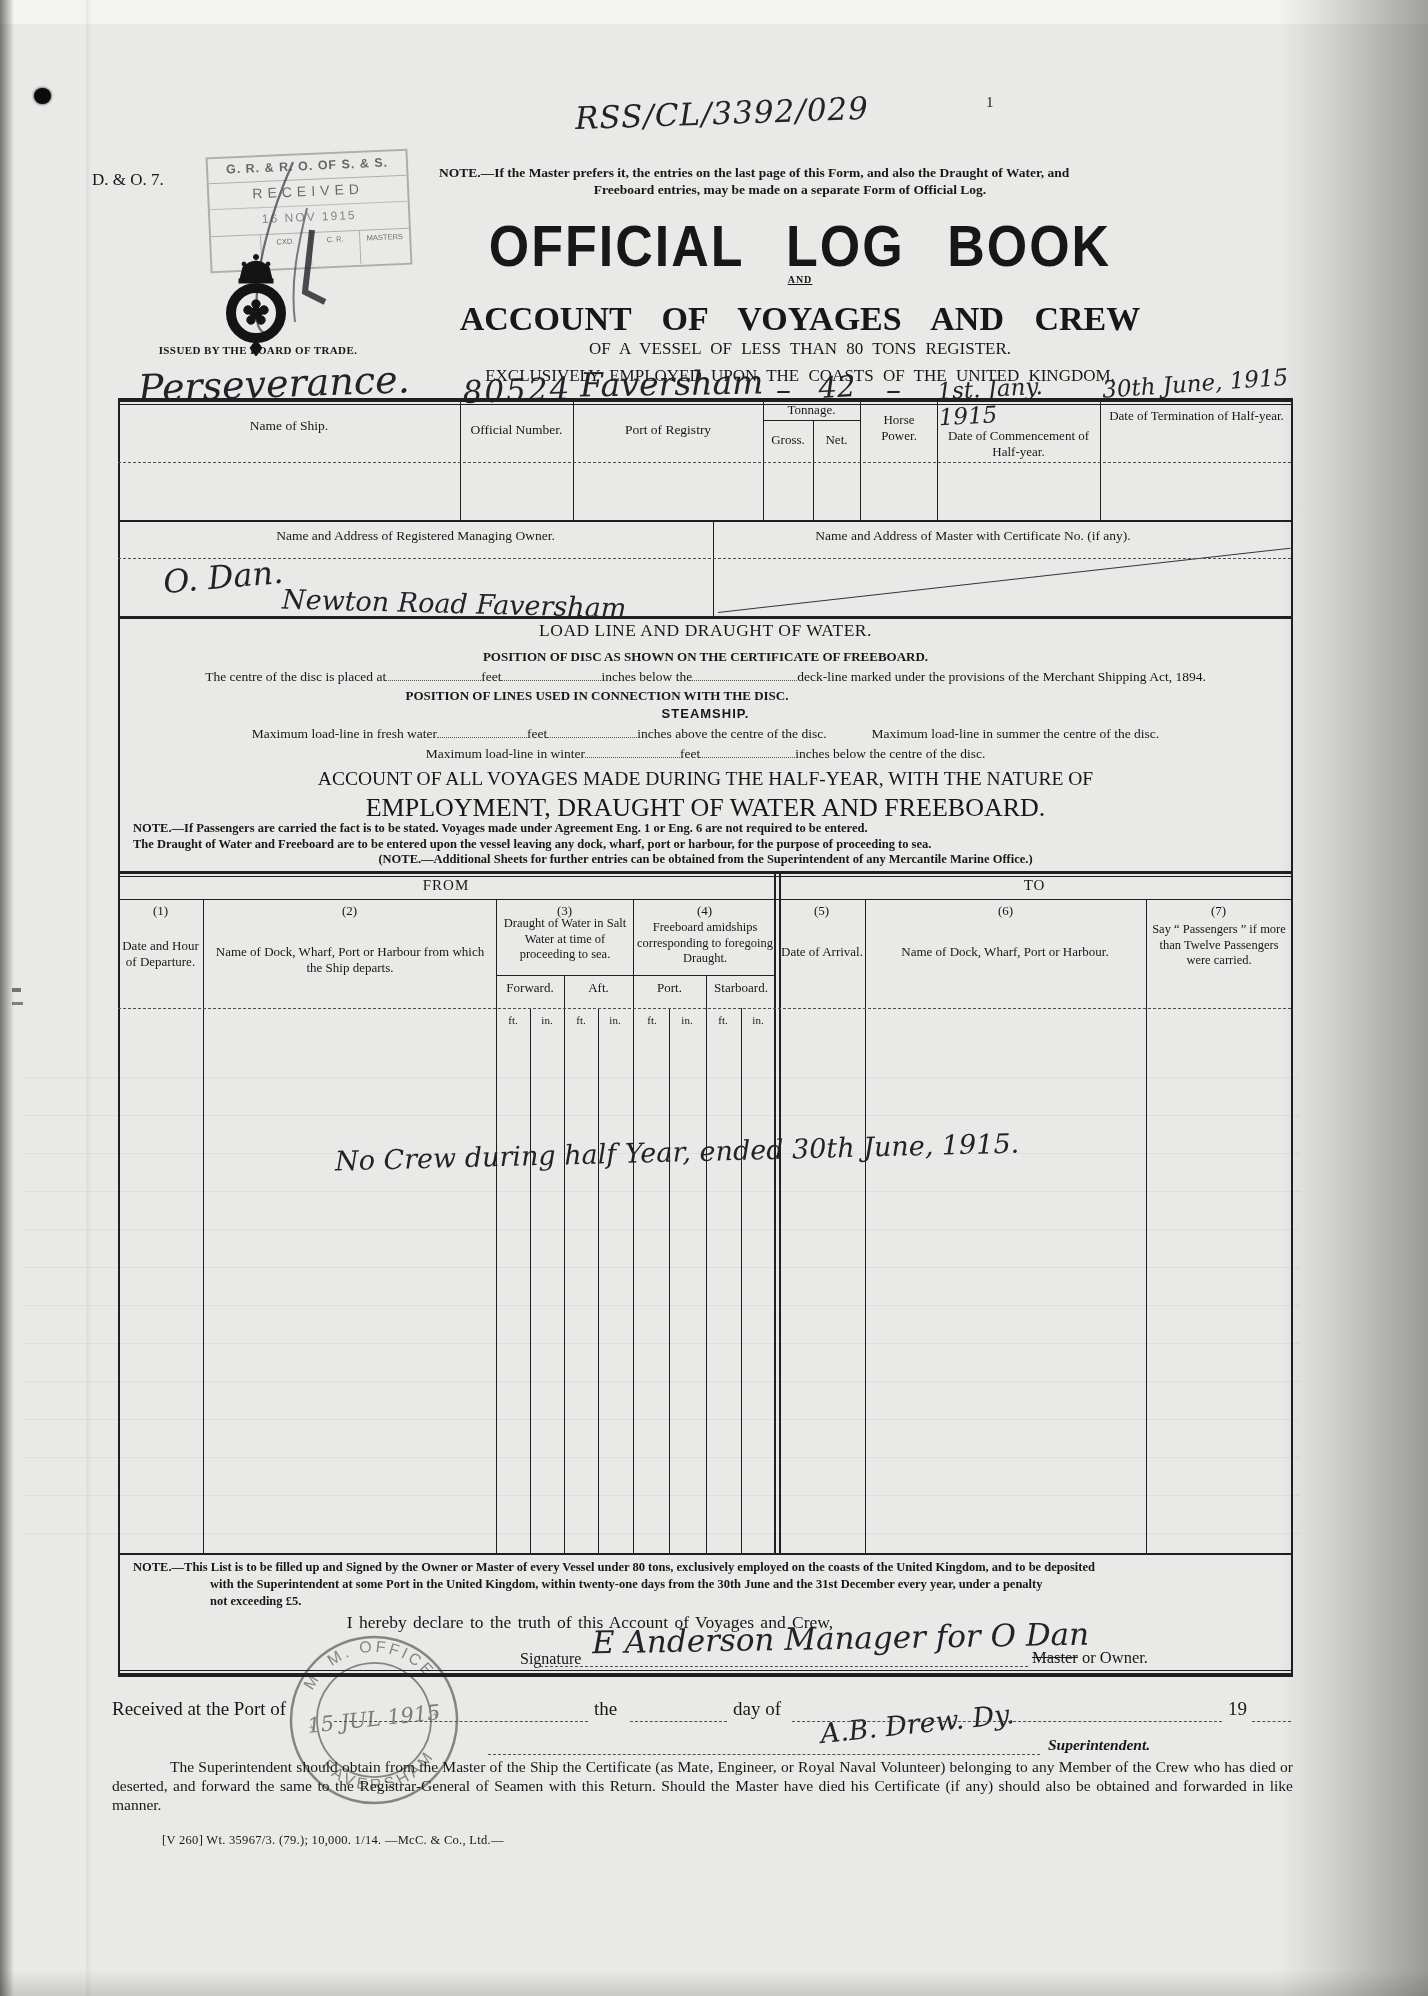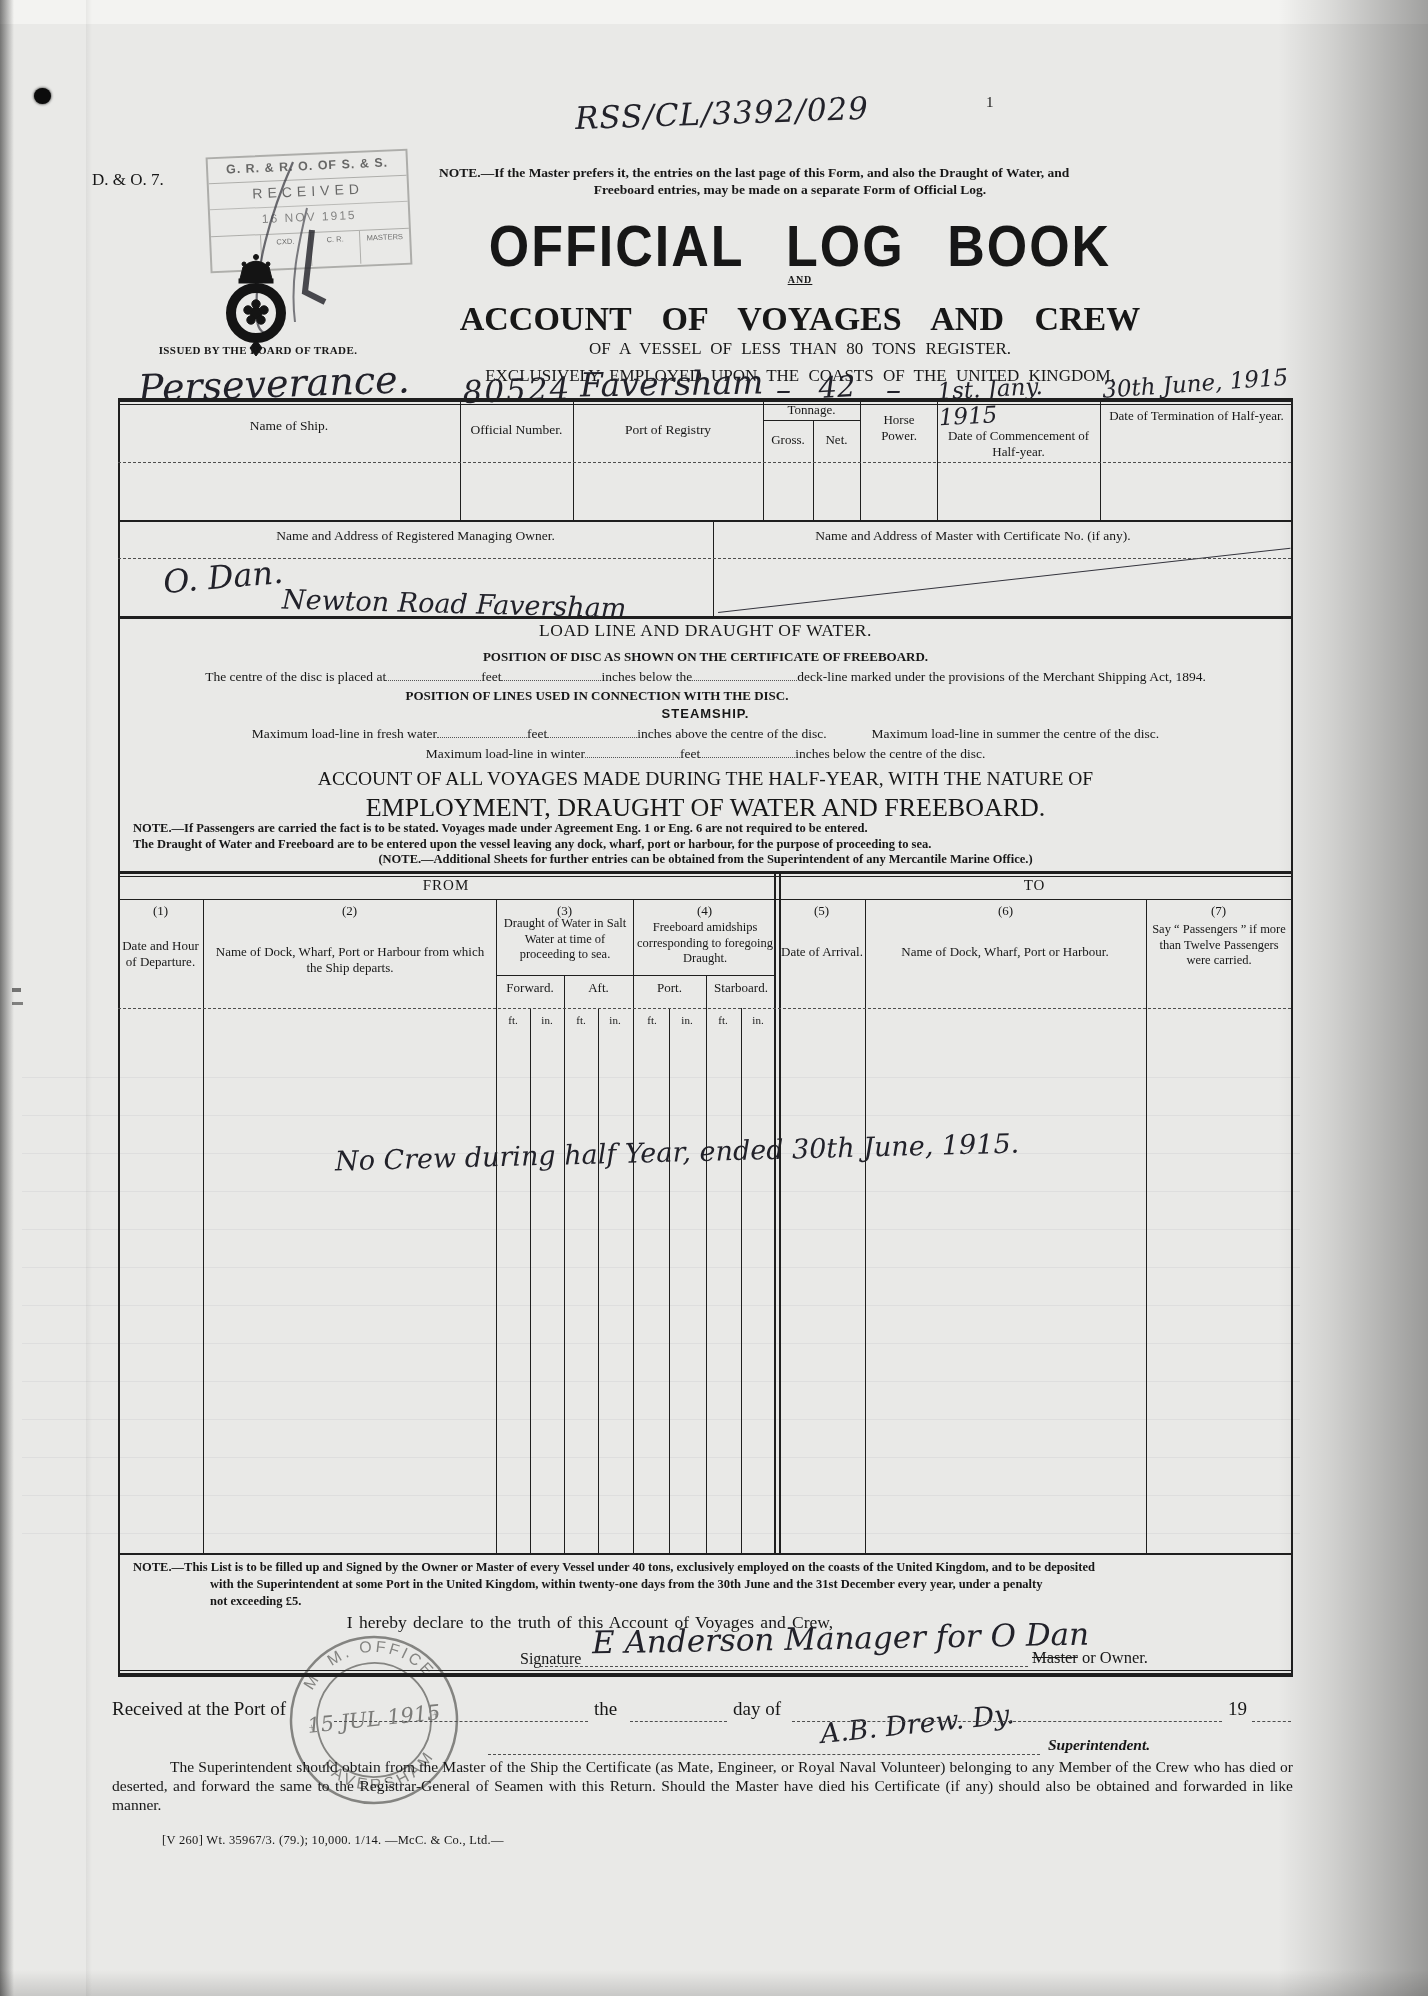--- a/index.html
+++ b/index.html
@@ -160,21 +160,21 @@
   <div class="colhead" style="left:532px;top:1012px;width:30px;font-size:11px;">in.</div>
   <div class="colhead" style="left:566px;top:1012px;width:30px;font-size:11px;">ft.</div>
   <div class="colhead" style="left:600px;top:1012px;width:30px;font-size:11px;">in.</div>
   <div class="colhead" style="left:637px;top:1012px;width:30px;font-size:11px;">ft.</div>
   <div class="colhead" style="left:672px;top:1012px;width:30px;font-size:11px;">in.</div>
   <div class="colhead" style="left:708px;top:1012px;width:30px;font-size:11px;">ft.</div>
   <div class="colhead" style="left:743px;top:1012px;width:30px;font-size:11px;">in.</div>
 
   <div class="abs hw" style="left:335px;top:1136px;width:720px;font-size:27px;transform:rotate(-1.5deg);">No Crew during half Year, ended 30th June, 1915.</div>
 
-  <div class="abs b" style="left:133px;top:1560px;font-size:12.5px;">NOTE.—This List is to be filled up and Signed by the Owner or Master of every Vessel under 40 tons, exclusively employed on the coasts of the United Kingdom, and to be deposited</div>
+  <div class="abs b" style="left:133px;top:1560px;font-size:12.5px;">NOTE.—This List is to be filled up and Signed by the Owner or Master of every Vessel under 80 tons, exclusively employed on the coasts of the United Kingdom, and to be deposited</div>
   <div class="abs b" style="left:210px;top:1577px;font-size:12.5px;">with the Superintendent at some Port in the United Kingdom, within twenty-one days from the 30th June and the 31st December every year, under a penalty</div>
   <div class="abs b" style="left:210px;top:1594px;font-size:12.5px;">not exceeding £5.</div>
 
   <div class="abs ctr" style="left:170px;top:1612px;width:840px;font-size:17.5px;word-spacing:2px;">I hereby declare to the truth of this Account of Voyages and Crew,</div>
 
   <div class="abs" style="left:520px;top:1650px;font-size:16px;">Signature</div>
   <div class="abs" style="left:1032px;top:1648px;font-size:16.5px;">
     <span style="text-decoration:line-through;">Master</span><span> or Owner.</span>
   </div>
   <div class="abs hw" style="left:592px;top:1620px;font-size:31px;transform:rotate(-1deg);white-space:nowrap;">E Anderson Manager for O Dan</div>

